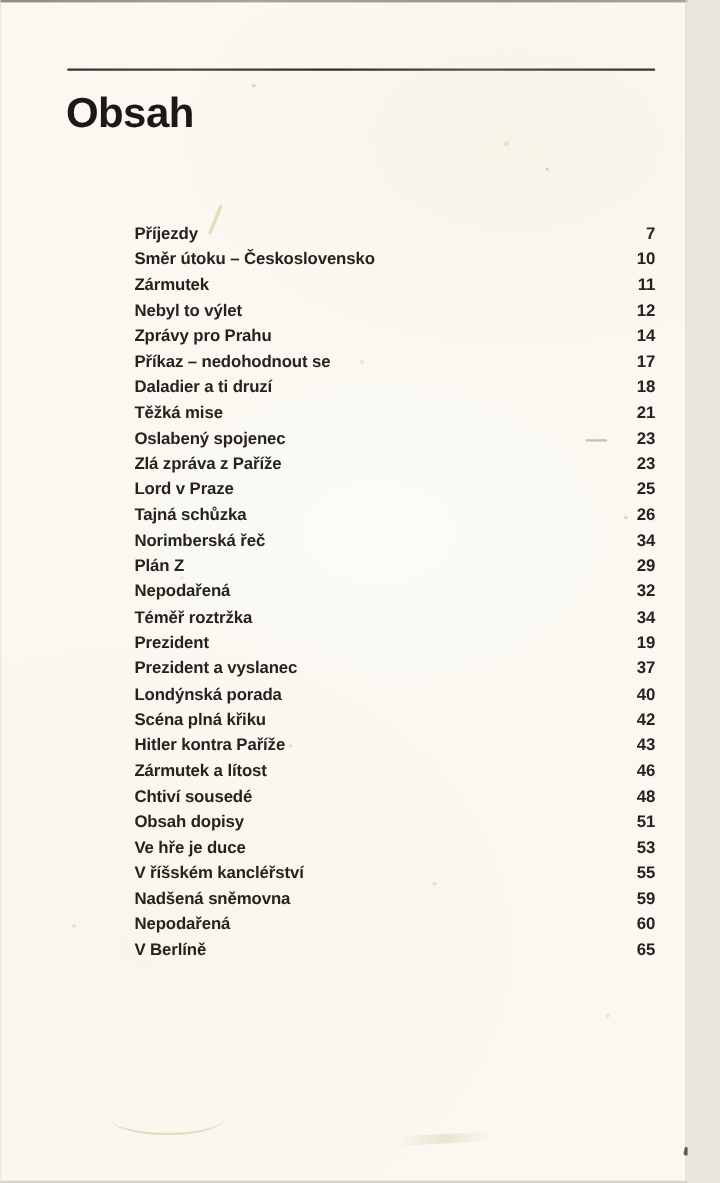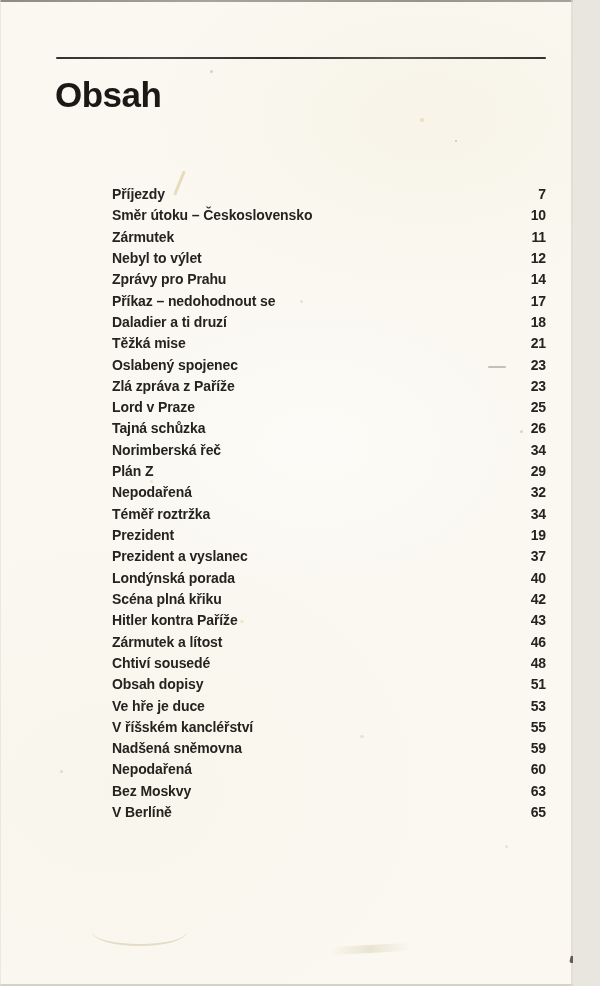--- a/index.html
+++ b/index.html
@@ -221,24 +221,20 @@
       <div class="row">
         <span class="t">Nadšená sněmovna</span>
         <span class="p">59</span>
       </div>
 
       <div class="row">
         <span class="t">Nepodařená</span>
         <span class="p">60</span>
       </div>
 
-      <div class="row">
-        <span class="t">Bez Moskvy</span>
-        <span class="p">63</span>
-      </div>
 
       <div class="row">
         <span class="t">V Berlíně</span>
         <span class="p">65</span>
       </div>
 
     </div>
 
   <div class="speck s1"></div>
   <div class="speck s2"></div>

